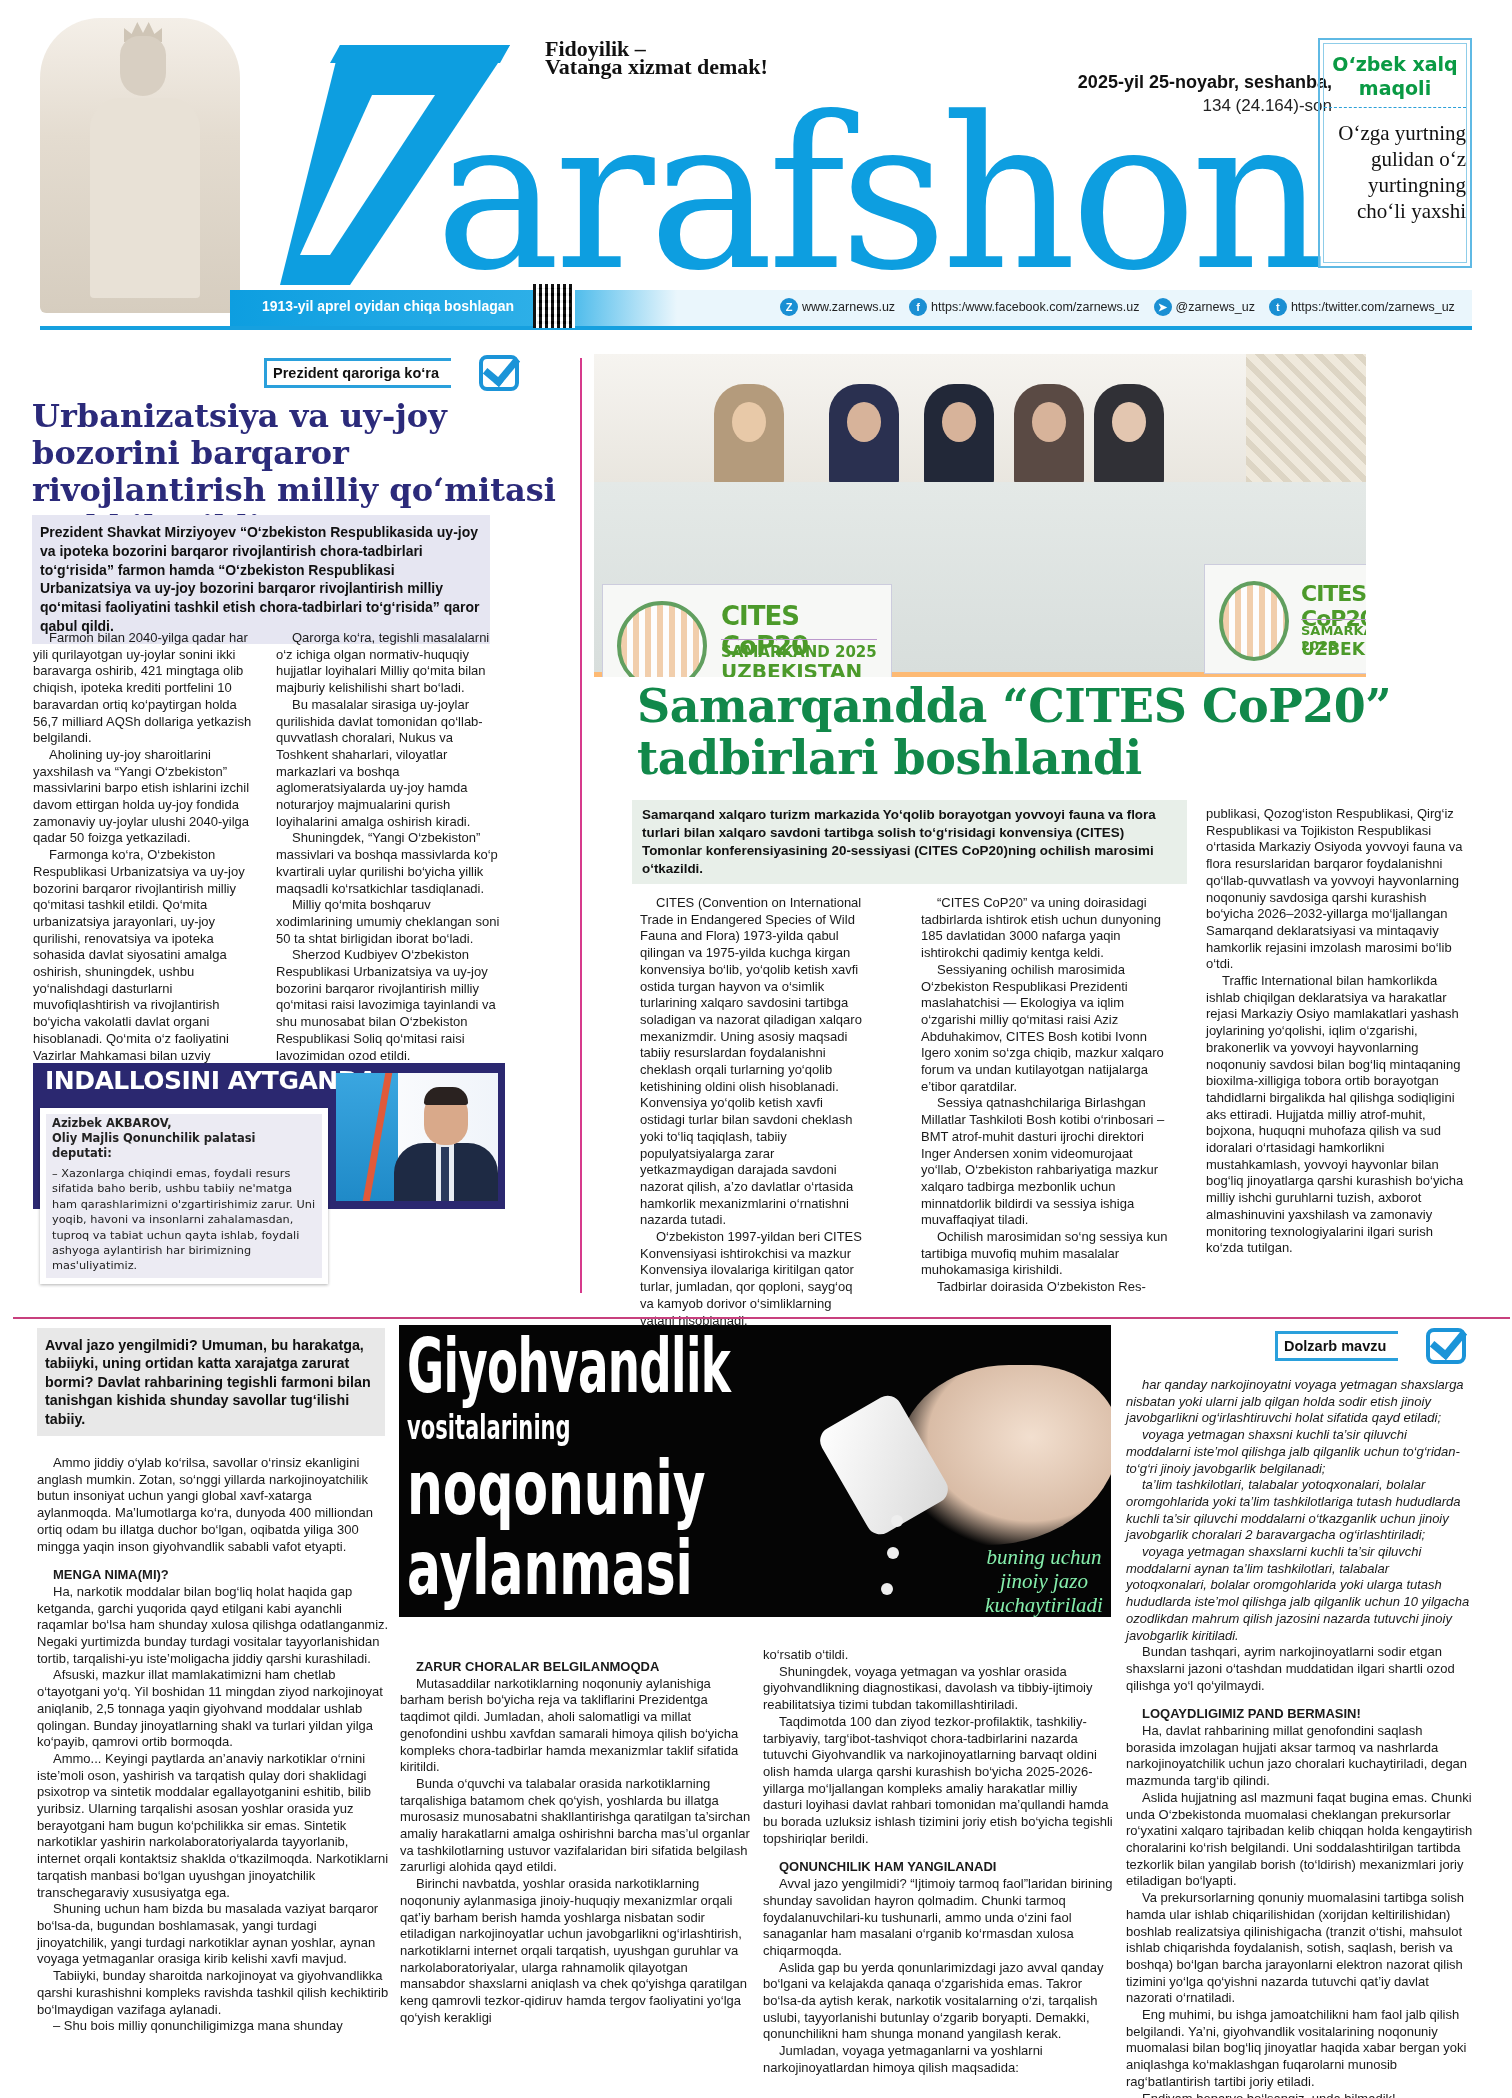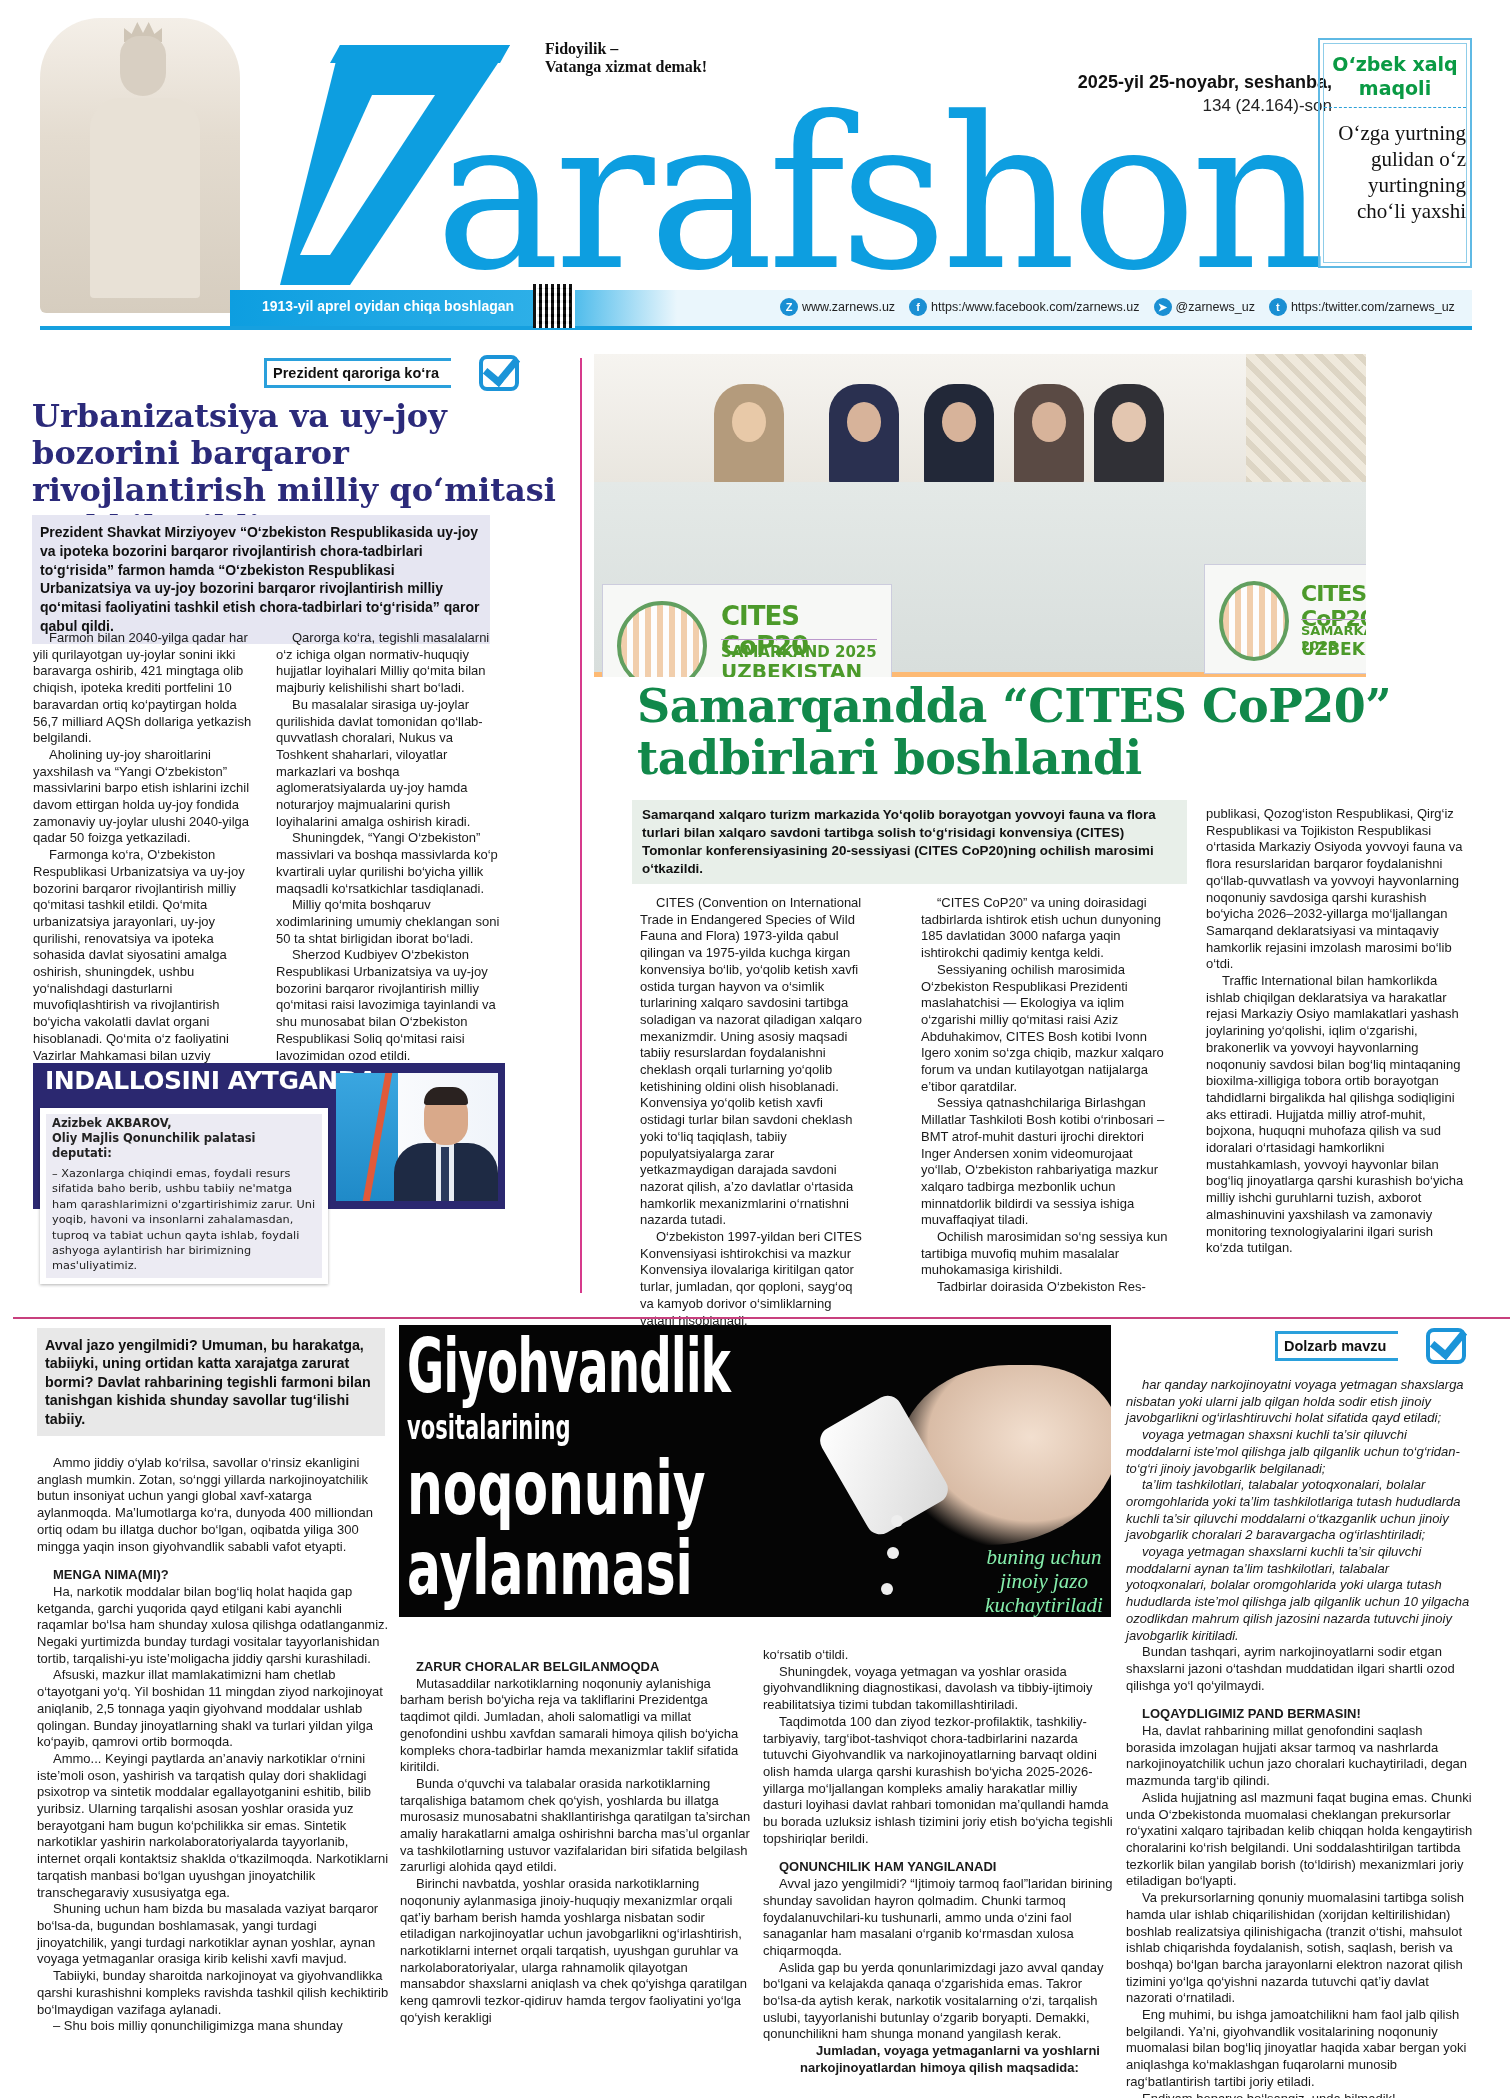--- a/index.html
+++ b/index.html
@@ -6,21 +6,21 @@
   body { width: 1512px; height: 2098px; background: #fff; font-family: "Liberation Sans", sans-serif; color: #1a1a1a; position: relative; overflow: hidden; }
   .abs { position: absolute; }
 
   
   .statue { left: 40px; top: 18px; width: 200px; height: 295px; background: linear-gradient(180deg,#f4efe8 0%,#e4dcd0 40%,#d6cdbf 100%); border-radius: 60px 60px 6px 6px; }
   .statue .head { position:absolute; left:80px; top:18px; width:46px; height:60px; background:#d8cfc2; border-radius:20px 20px 24px 24px; }
   .statue .crown { position:absolute; left:84px; top:4px; width:38px; height:20px; background:#cfc5b6; clip-path: polygon(0 100%,0 30%,20% 60%,35% 0,50% 55%,65% 0,80% 60%,100% 30%,100% 100%); }
   .statue .body { position:absolute; left:50px; top:80px; width:110px; height:200px; background:#e8e1d6; border-radius:30px 30px 4px 4px; }
   .logo-z { left: 220px; top: 25px; width: 290px; height: 285px; }
   .logo-word { left: 435px; top: 95px; font-family: "DejaVu Serif", "Liberation Serif", serif; font-size: 210px; line-height: 200px; color: #0d9ee0; letter-spacing: -6px; font-weight: normal; }
-  .motto { left: 545px; top: 40px; font-family: "Liberation Serif", serif; font-weight: bold; font-size: 16px; line-height: 18px; color: #111; }
+  .motto { left: 545px; top: 40px; font-family: "Liberation Serif", serif; font-weight: bold; font-size: 22px; line-height: 18px; color: #111; }
   .issue-date { left: 1000px; top: 72px; width: 332px; text-align: right; font-weight: bold; font-size: 18px; color: #111; }
   .issue-num { left: 1000px; top: 96px; width: 332px; text-align: right; font-size: 17px; color: #222; }
   .proverb-box { left: 1318px; top: 38px; width: 154px; height: 230px; border: 2px solid #5fb9e4; padding: 3px; }
   .proverb-inner { border: 1px solid #8fcde9; height: 100%; }
   .proverb-title { color: #0a9a44; font-weight: bold; font-size: 19px; text-align: center; line-height: 24px; padding: 8px 2px 7px; border-bottom: 1px dashed #2ca0d8; font-family: "DejaVu Sans", sans-serif; }
   .proverb-text { font-family: "Liberation Serif", serif; font-size: 21px; line-height: 26px; text-align: right; padding-top: 12px; color: #111; }
   .blue-bar { left: 230px; top: 290px; width: 1242px; height: 38px; background: linear-gradient(90deg,#0d9ee0 0%,#2fb0e8 26%,#eaf6fc 36%,#eaf6fc 100%); }
   .blue-line { left: 40px; top: 326px; width: 1432px; height: 4px; background: #16a0df; }
   .since { left: 262px; top: 298px; color: #fff; font-size: 14px; font-weight: bold; }
   .qr { left: 533px; top: 284px; width: 42px; height: 44px; background:
@@ -89,21 +89,21 @@
   .bottle { position:absolute; left:440px; top:80px; width:90px; height:120px; background: linear-gradient(135deg,#ffffff 0%,#d9d9d9 100%); border-radius: 14px; transform: rotate(-30deg); }
   .pill { position:absolute; width:12px; height:12px; background:#eee; border-radius:50%; }
   .drug-sub { position:absolute; left:580px; top:220px; width:130px; color:#86efac; font-family:"Liberation Serif",serif; font-style:italic; font-size:21px; line-height:24px; text-align:center; }
   .rubric-2 { left: 1275px; top: 1328px; }
   .c3a { left: 37px; top: 1455px; width: 352px; }
   .c3b { left: 400px; top: 1647px; width: 352px; }
   .c3c { left: 763px; top: 1647px; width: 352px; }
   .c3d { left: 1126px; top: 1377px; width: 347px; }
   .it p { font-style: italic; }
   .subhead { font-weight: bold; text-indent: 16px; margin-top: 12px; }
-  .boldp { font-weight: bold; margin-left: 37px; }
+  .boldp { font-weight: normal; }
 </style>
 </head>
 <body>
 
 <div class="abs statue">
   <div class="crown"></div>
   <div class="head"></div>
   <div class="body"></div>
 </div>
 

